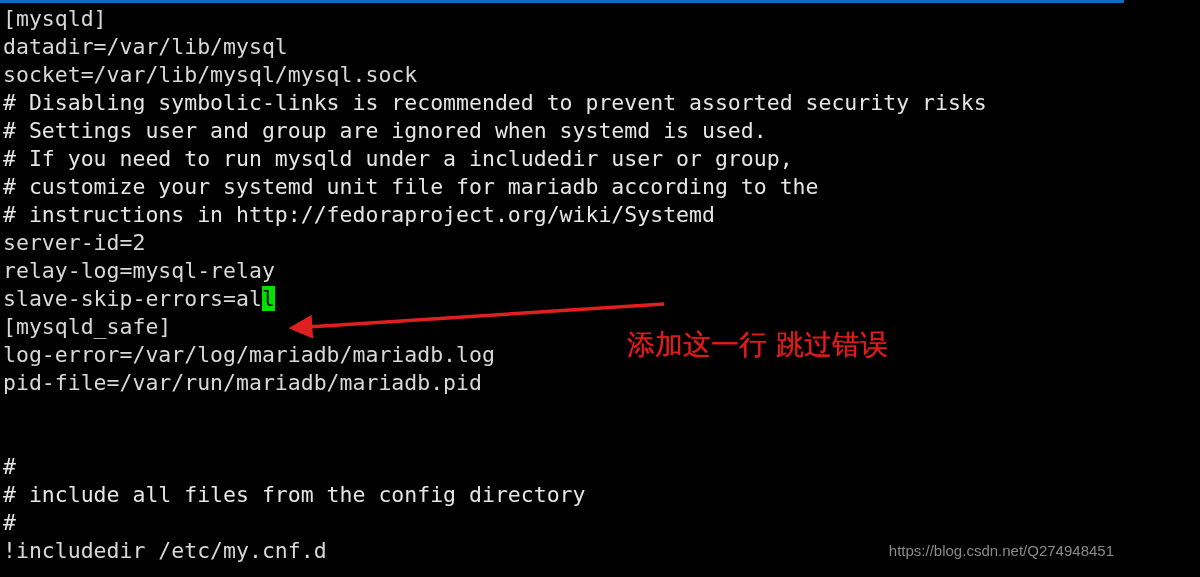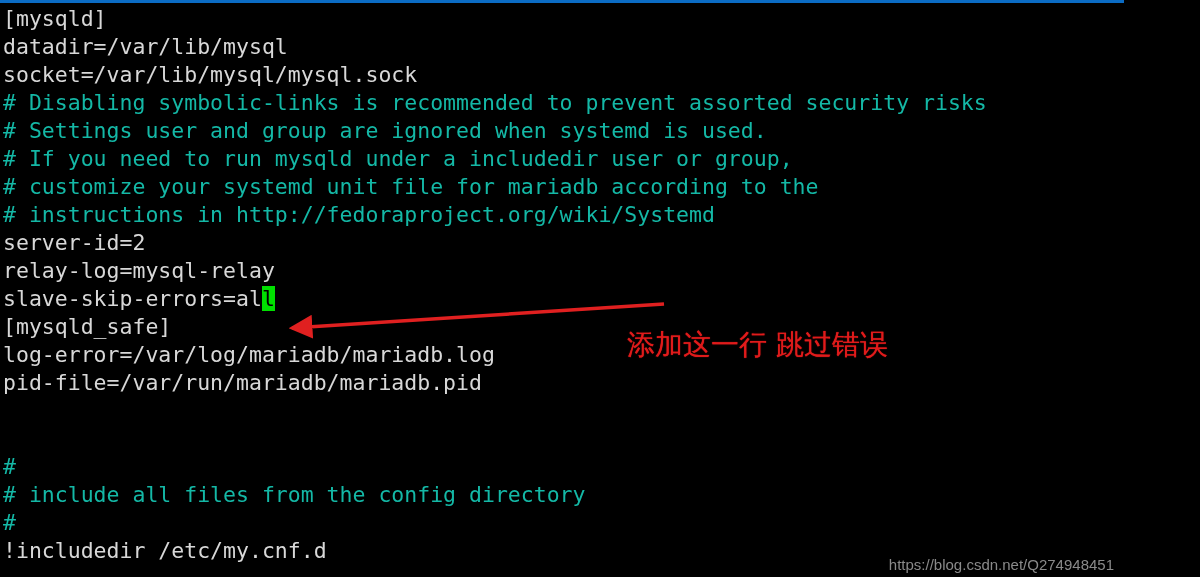--- a/index.html
+++ b/index.html
@@ -37,21 +37,21 @@
     height: 28px;
     line-height: 28px;
     font-size: 21.5px;
     letter-spacing: 0px;
     white-space: pre;
     padding-left: 3px;
     color: #d8d8d8;
     font-family: "DejaVu Sans Mono", "Liberation Mono", monospace;
   }
   .line.comment {
-    color: #14b8a6;
+    color: #e5e5e5;
   }
   .line.blank::after {
     content: "\00a0";
   }
   .cursor {
     background: #00e000;
     color: #000000;
   }
   #arrow {
     position: absolute;
@@ -68,21 +68,21 @@
     color: #e01b1b;
     font-size: 28px;
     line-height: 28px;
     white-space: pre;
     font-family: "DejaVu Sans", "Liberation Sans", sans-serif;
     text-shadow: 0 0 1px #e01b1b;
   }
   #watermark {
     position: absolute;
     right: 10px;
-    bottom: 4px;
+    bottom: 18px;
     color: #8a8a8a;
     font-size: 15px;
     font-family: "Liberation Sans", "DejaVu Sans", sans-serif;
     white-space: pre;
   }
 </style>
 </head>
 <body>
 
 <div id="screen">

